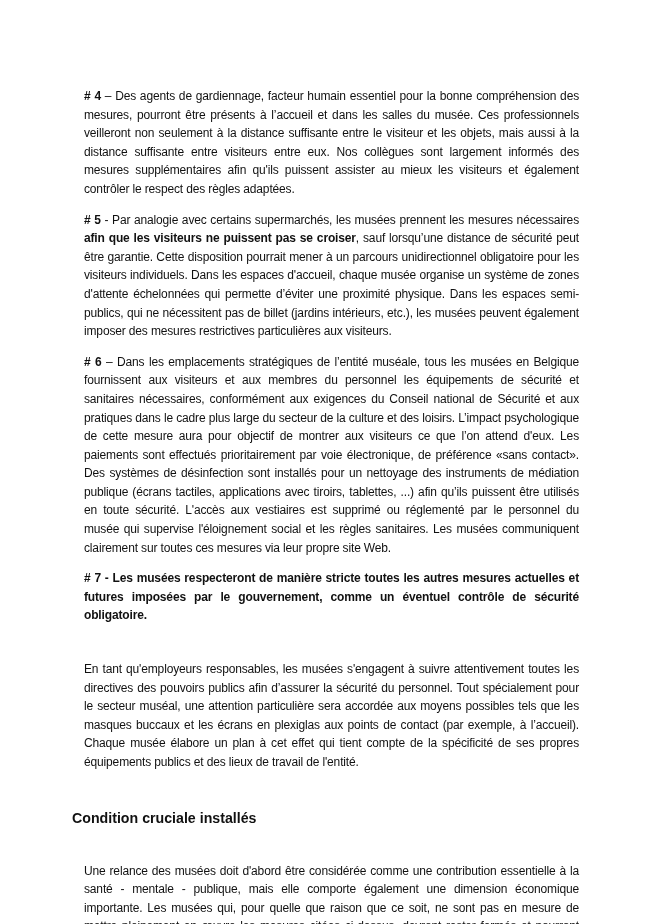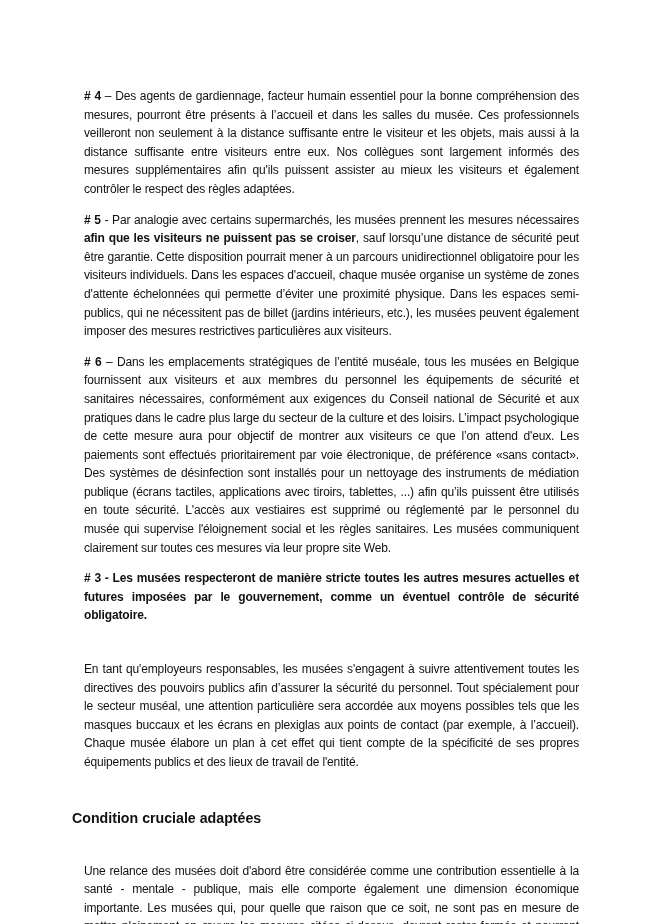--- a/index.html
+++ b/index.html
@@ -47,22 +47,22 @@
 <body>
 
 <div class="page">
 
   <p class="para" id="p4"><b># 4</b><span> – Des agents de gardiennage, facteur humain essentiel pour la bonne compréhension des mesures, pourront être présents à l’accueil et dans les salles du musée. Ces professionnels veilleront non seulement à la distance suffisante entre le visiteur et les objets, mais aussi à la distance suffisante entre visiteurs entre eux. Nos collègues sont largement informés des mesures supplémentaires afin qu'ils puissent assister au mieux les visiteurs et également contrôler le respect des règles adaptées.</span></p>
 
   <p class="para" id="p5"><b># 5</b><span> - Par analogie avec certains supermarchés, les musées prennent les mesures nécessaires </span><b>afin que les visiteurs ne puissent pas se croiser</b><span>, sauf lorsqu’une distance de sécurité peut être garantie. Cette disposition pourrait mener à un parcours unidirectionnel obligatoire pour les visiteurs individuels. Dans les espaces d'accueil, chaque musée organise un système de zones d'attente échelonnées qui permette d’éviter une proximité physique. Dans les espaces semi-publics, qui ne nécessitent pas de billet (jardins intérieurs, etc.), les musées peuvent également imposer des mesures restrictives particulières aux visiteurs.</span></p>
 
   <p class="para" id="p6"><b># 6</b><span> – Dans les emplacements stratégiques de l’entité muséale, tous les musées en Belgique fournissent aux visiteurs et aux membres du personnel les équipements de sécurité et sanitaires nécessaires, conformément aux exigences du Conseil national de Sécurité et aux pratiques dans le cadre plus large du secteur de la culture et des loisirs. L’impact psychologique de cette mesure aura pour objectif de montrer aux visiteurs ce que l’on attend d'eux. Les paiements sont effectués prioritairement par voie électronique, de préférence «sans contact». Des systèmes de désinfection sont installés pour un nettoyage des instruments de médiation publique (écrans tactiles, applications avec tiroirs, tablettes, ...) afin qu’ils puissent être utilisés en toute sécurité. L'accès aux vestiaires est supprimé ou réglementé par le personnel du musée qui supervise l'éloignement social et les règles sanitaires. Les musées communiquent clairement sur toutes ces mesures via leur propre site Web.</span></p>
 
-  <p class="para" id="p7"># 3 - Les musées respecteront de manière stricte toutes les autres mesures actuelles et futures imposées par le gouvernement, comme un éventuel contrôle de sécurité obligatoire.</p>
+  <p class="para" id="p7"># 7 - Les musées respecteront de manière stricte toutes les autres mesures actuelles et futures imposées par le gouvernement, comme un éventuel contrôle de sécurité obligatoire.</p>
 
 
   <p class="para" id="p-personnel">En tant qu'employeurs responsables, les musées s'engagent à suivre attentivement toutes les directives des pouvoirs publics afin d’assurer la sécurité du personnel. Tout spécialement pour le secteur muséal, une attention particulière sera accordée aux moyens possibles tels que les masques buccaux et les écrans en plexiglas aux points de contact (par exemple, à l’accueil). Chaque musée élabore un plan à cet effet qui tient compte de la spécificité de ses propres équipements publics et des lieux de travail de l'entité.</p>
 
-  <h2 class="heading" id="h-condition">Condition cruciale adaptées</h2>
+  <h2 class="heading" id="h-condition">Condition cruciale installés</h2>
 
   <p class="para" id="p-condition">Une relance des musées doit d'abord être considérée comme une contribution essentielle à la santé - mentale - publique, mais elle comporte également une dimension économique importante. Les musées qui, pour quelle que raison que ce soit, ne sont pas en mesure de mettre pleinement en œuvre les mesures citées ci-dessus, devront rester fermés et pourront recourir à des mesures économiques d'urgence en raison de cas de force majeure (y compris l'accès au chômage temporaire). Les musées, qui peuvent déjà ouvrir les portes à un premier segment public de visiteurs</p>
 
 </div>
 
 </body></html>

